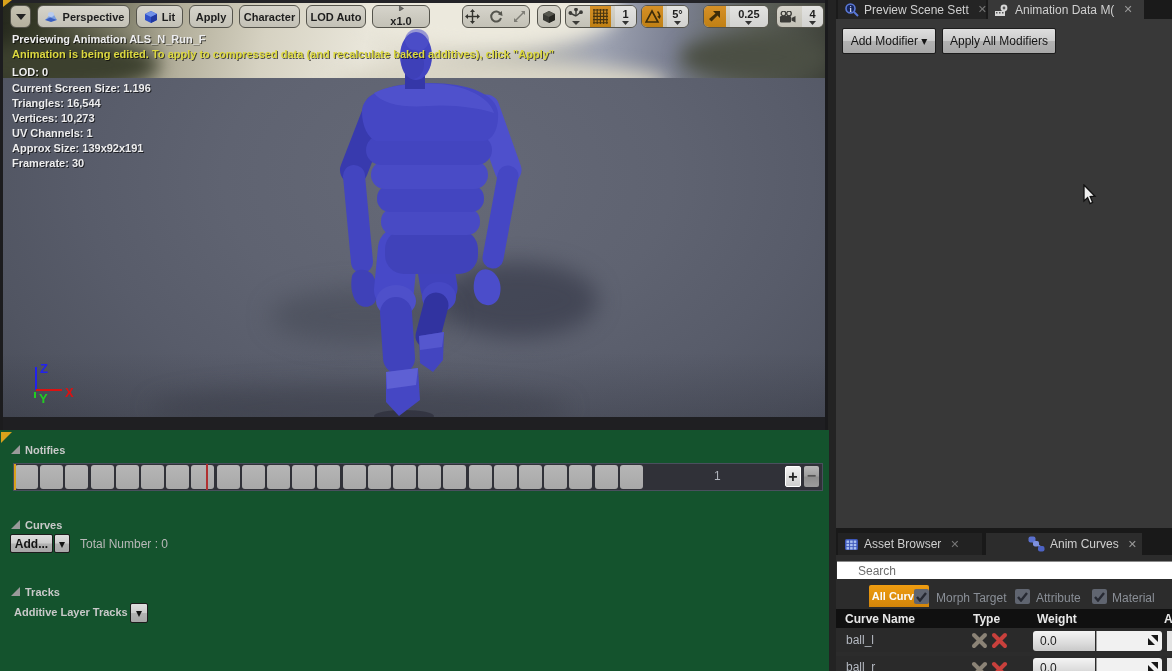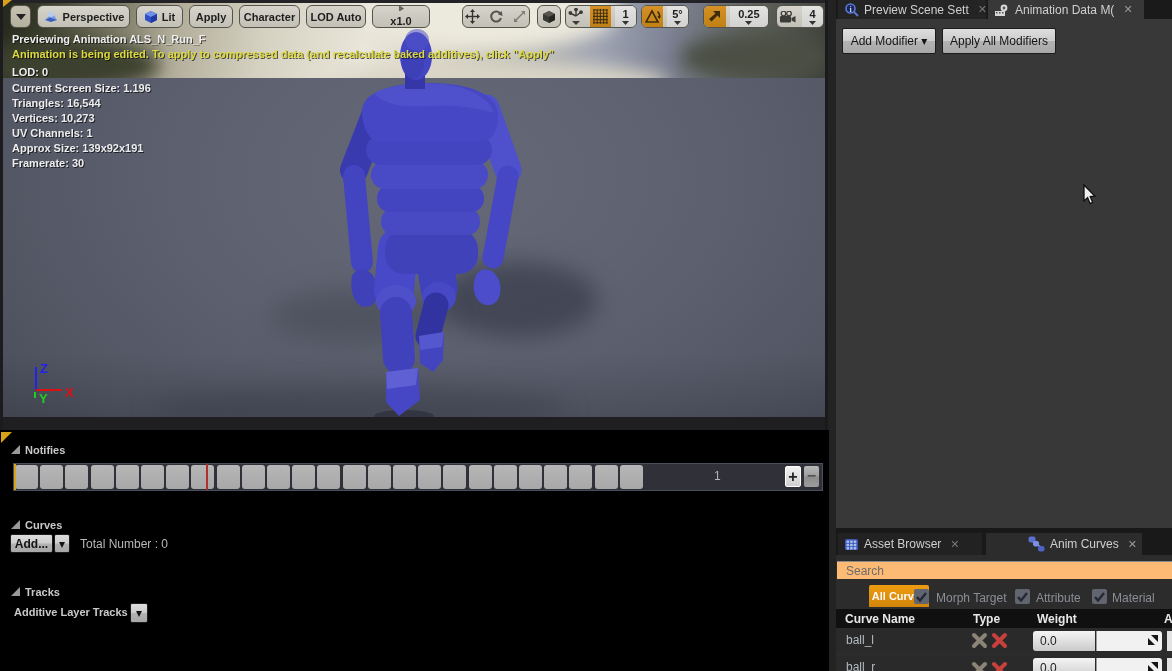--- a/index.html
+++ b/index.html
@@ -29,21 +29,21 @@
   #rbot{left:836px;top:528px;width:336px;height:143px;background:#2c2c2c;}
   .tabbar{position:absolute;left:0;top:0;width:336px;height:19px;background:#1a1a1a;}
   .tab{position:absolute;top:0;height:19px;display:flex;align-items:center;gap:5px;
        font-size:12px;color:#cfcfcf;padding:0 6px;box-sizing:border-box;white-space:nowrap;overflow:hidden;}
   .tabx{color:#777;font-size:11px;margin-left:4px;}
   .tab svg{flex:0 0 auto;}
   .gbtn{position:absolute;background:linear-gradient(#dedede 0%,#cdcdcd 48%,#b2b2b2 52%,#a8a8a8 100%);
         border:1px solid #1c1c1c;border-radius:2px;color:#141414;font-size:12px;
         display:flex;align-items:center;justify-content:center;box-sizing:border-box;}
   
-  #lbot{left:0;top:430px;width:829px;height:241px;background:#000000;}
+  #lbot{left:0;top:430px;width:829px;height:241px;background:#14532d;}
   .sechdr{position:absolute;font-size:11px;font-weight:bold;color:#c9c9c9;}
   .chk{position:absolute;width:15px;height:15px;background:#606570;border-radius:2px;
        display:flex;align-items:center;justify-content:center;}
   .flbl{position:absolute;font-size:12px;color:#8a8f97;}
   .spinL{position:absolute;left:197px;top:3px;width:62px;height:20px;box-sizing:border-box;
     background:linear-gradient(#f4f4f4,#dcdcdc 60%,#c9c9c9);border-radius:3px 0 0 3px;
     color:#1c1c1c;font-size:12px;padding:3px 0 0 7px;}
   .spinR{position:absolute;left:260px;top:3px;width:66px;height:20px;box-sizing:border-box;
     background:#f1f1f1;border-radius:0 3px 3px 0;border-left:1px solid #9a9a9a;}
   .spinR svg{position:absolute;right:4px;top:4px;}
@@ -336,21 +336,21 @@
           <line x1="3" y1="4" x2="14" y2="12" stroke="#7c8fd8" stroke-width="1.6"></line>
           <rect x="0.5" y="0.5" width="7" height="6" rx="2" fill="#5a70ce"></rect>
           <rect x="5" y="5" width="6" height="5.4" rx="1.8" fill="#7d90de"></rect>
           <rect x="10" y="10" width="6.5" height="5.5" rx="2" fill="#4d63c4"></rect>
         </svg>
       <span>Anim Curves</span>
         <span class="tabx" style="color:#999;">✕</span>
     </div>
   </div>
 
-  <div style="position:absolute;left:1px;top:33px;width:335px;height:18px;background:#fdba74;border-top:1px solid #8a8a8a;color:#6c6c6c;font-size:12px;line-height:18px;padding-left:9px;box-sizing:border-box;">Search</div>
+  <div style="position:absolute;left:1px;top:33px;width:335px;height:18px;background:#ffffff;border-top:1px solid #8a8a8a;color:#6c6c6c;font-size:12px;line-height:18px;padding-left:21px;box-sizing:border-box;">Search</div>
 
   <div class="gbtn" style="left:9px;top:57px;width:60px;height:22px;background:linear-gradient(#ef9c10,#d2850a);border:none;color:#fbfbfb;font-size:11px;font-weight:bold;border-radius:2px 2px 0 0;margin-left:24px;">All Curves</div>
   <div class="chk" style="left:78px;top:61px;">
       <svg width="11" height="10" viewBox="0 0 11 10">
         <path d="M1,5 L4,8.5 L10,1" fill="none" stroke="#262932" stroke-width="2.4"></path>
       </svg>
     </div>
   <div class="flbl" style="left:100px;top:63px;">Morph Target</div>
   <div class="chk" style="left:179px;top:61px;">
       <svg width="11" height="10" viewBox="0 0 11 10">

